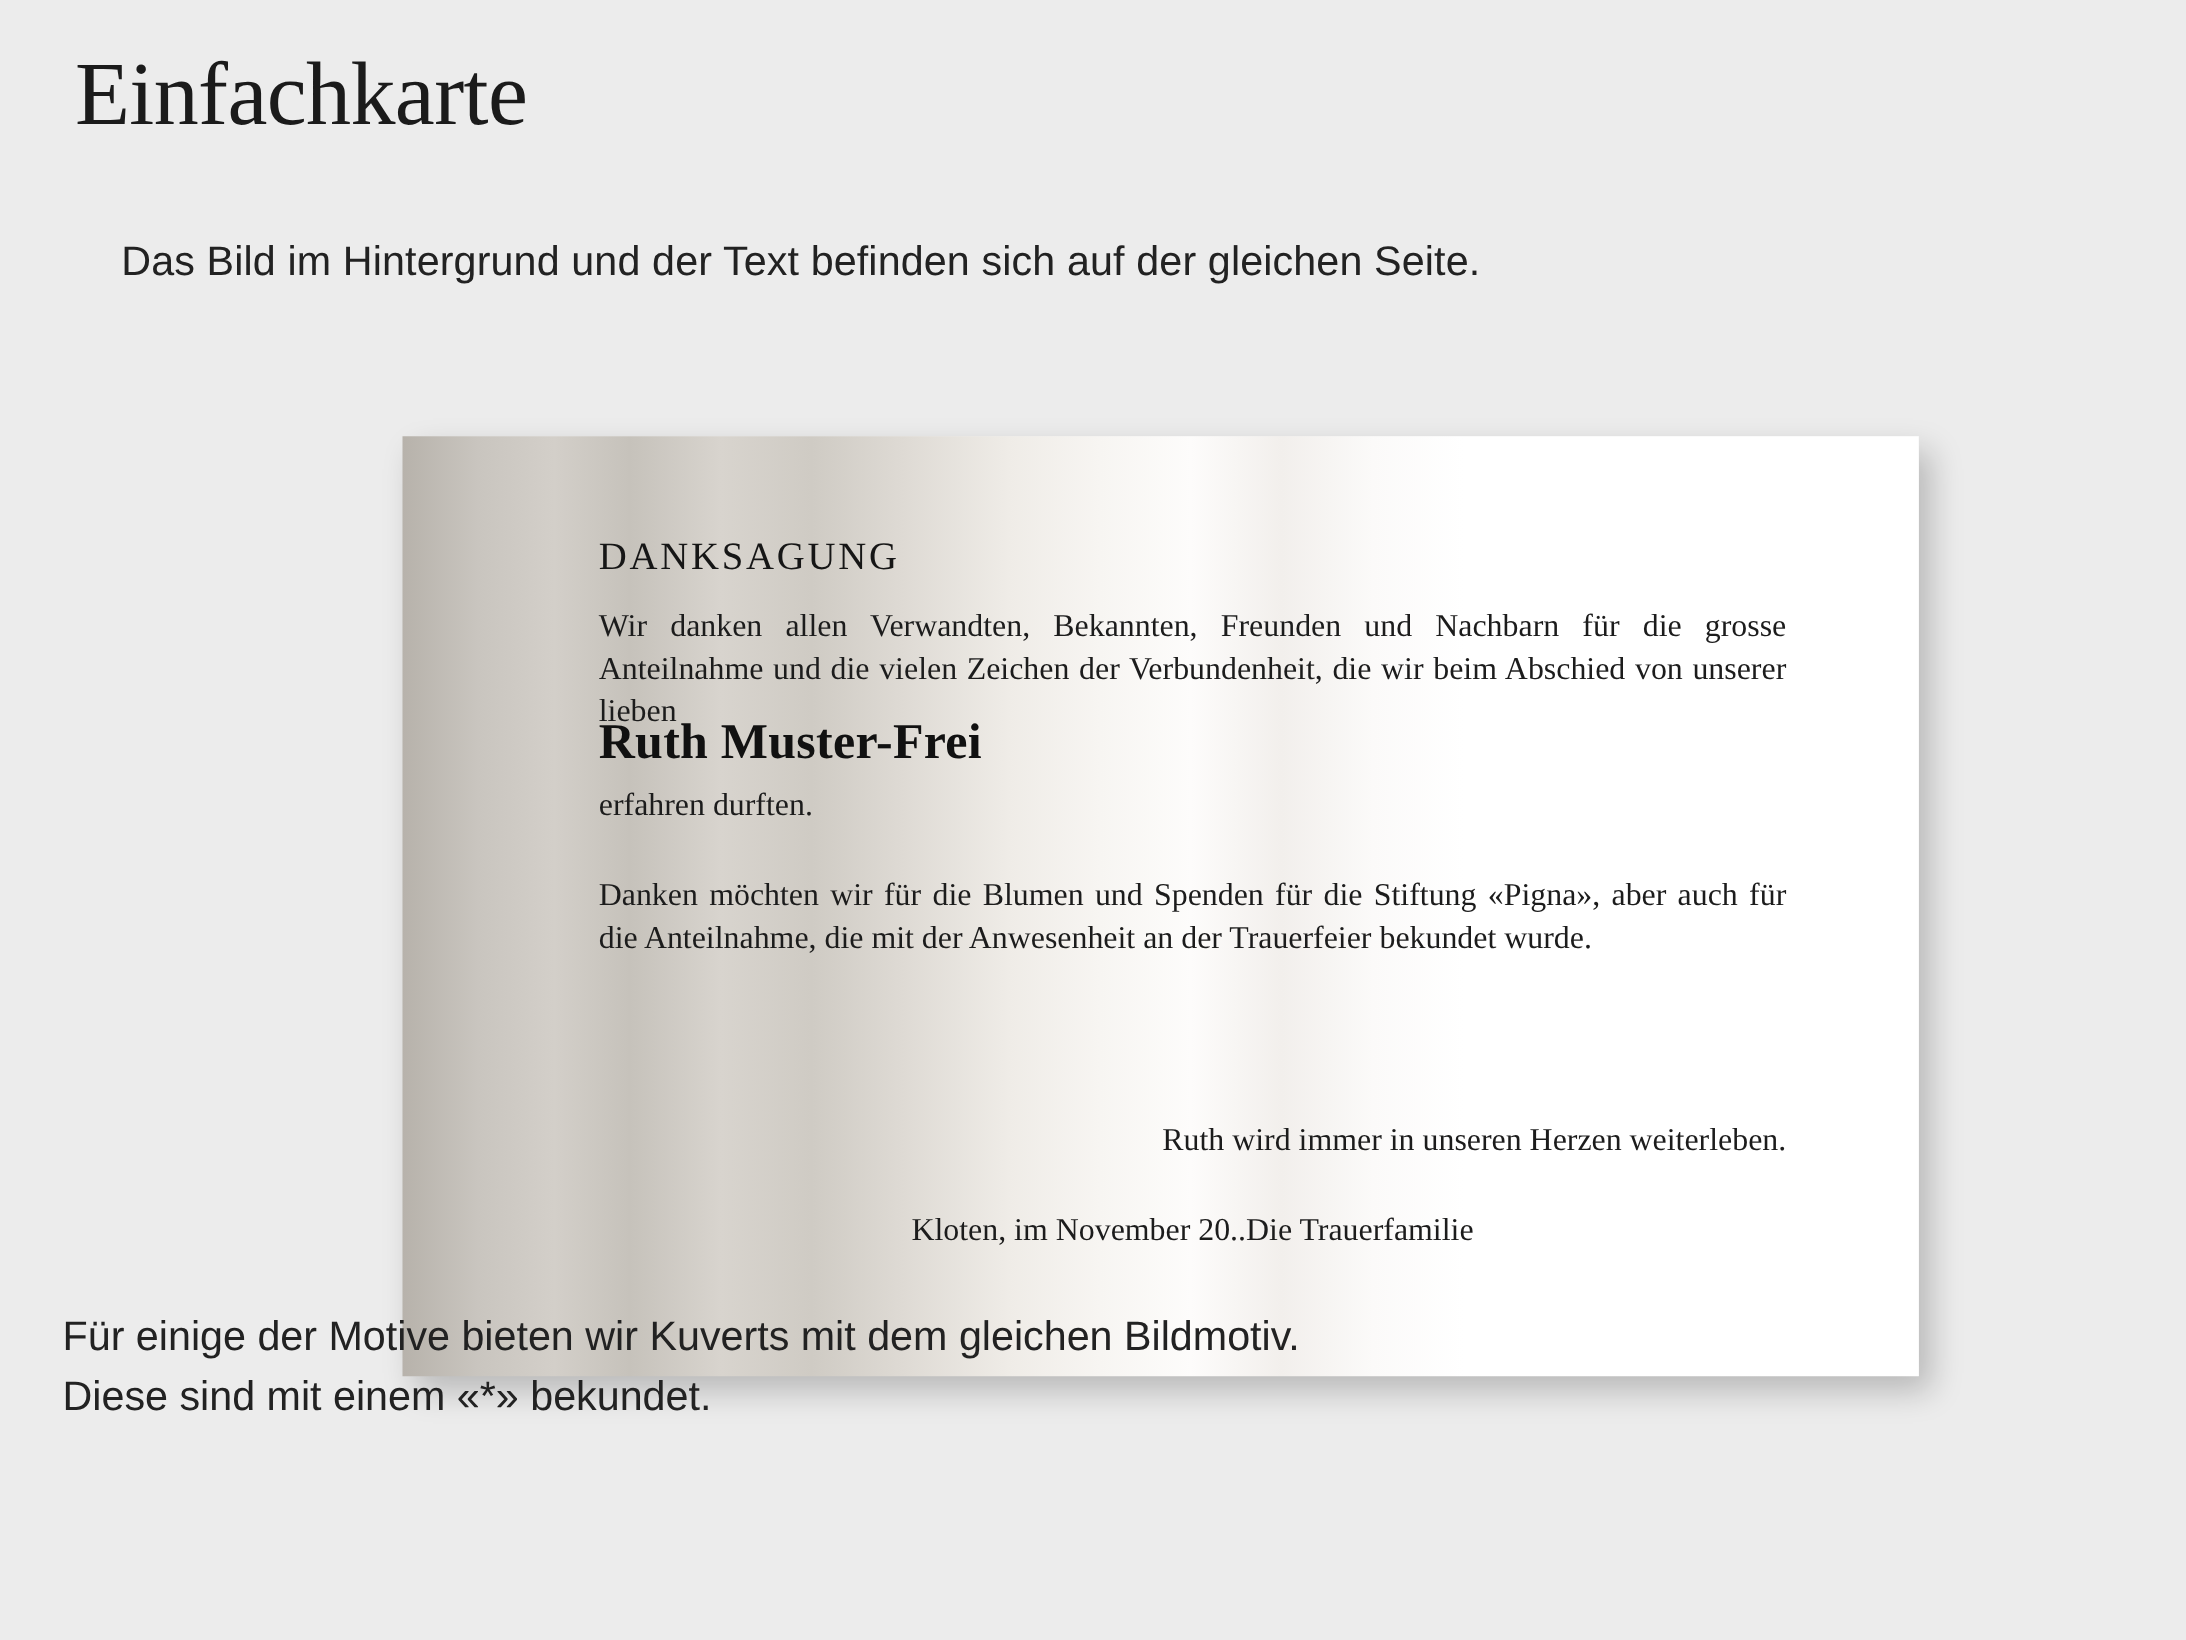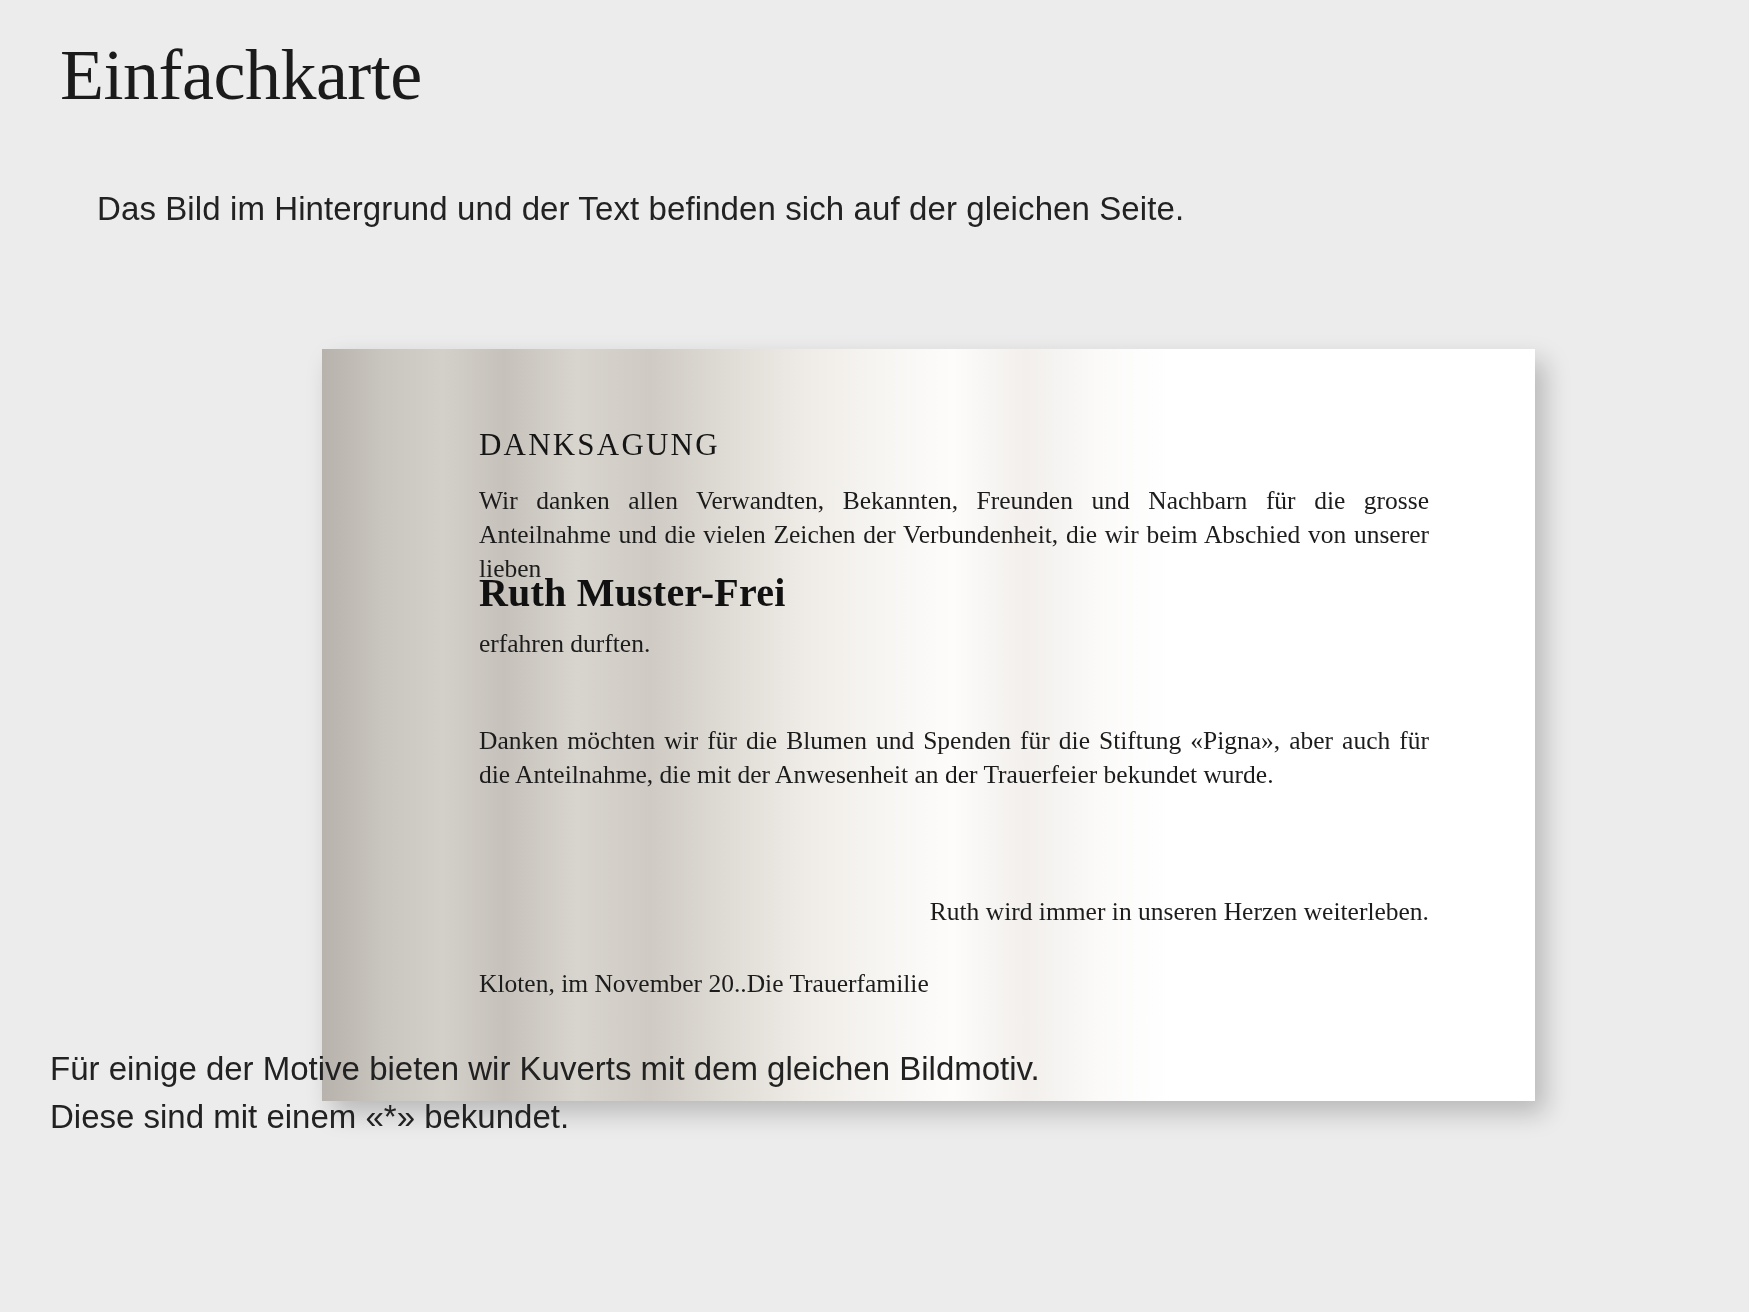--- a/index.html
+++ b/index.html
@@ -94,21 +94,21 @@
     position: absolute;
     left: 157px;
     width: 950px;
     font-size: 25.5px;
     line-height: 1.33;
     text-align: justify;
     color: #1c1c1c;
   }
   .p1 { top: 135px; }
   .p-after-name { top: 278px; text-align: left; }
-  .p3 { top: 350px; margin-top: 25px; }
+  .p3 { top: 350px; }
   .p4 { top: 428px; }
   .p5 { top: 546px; text-align: right; }
 
   .deceased-name {
     position: absolute;
     left: 157px;
     width: 950px;
     top: 220px;
     text-align: left;
     font-size: 40px;
@@ -116,21 +116,21 @@
     letter-spacing: 0.2px;
     color: #111111;
   }
 
   .footer-row {
     position: absolute;
     left: 157px;
     top: 620px;
     width: 950px;
     display: flex;
-    justify-content: flex-start;
+    justify-content: center;
     font-size: 25.5px;
     color: #1c1c1c;
   }
 
   
   .note {
     position: absolute;
     left: 50px;
     top: 1045px;
     font-size: 33px;

